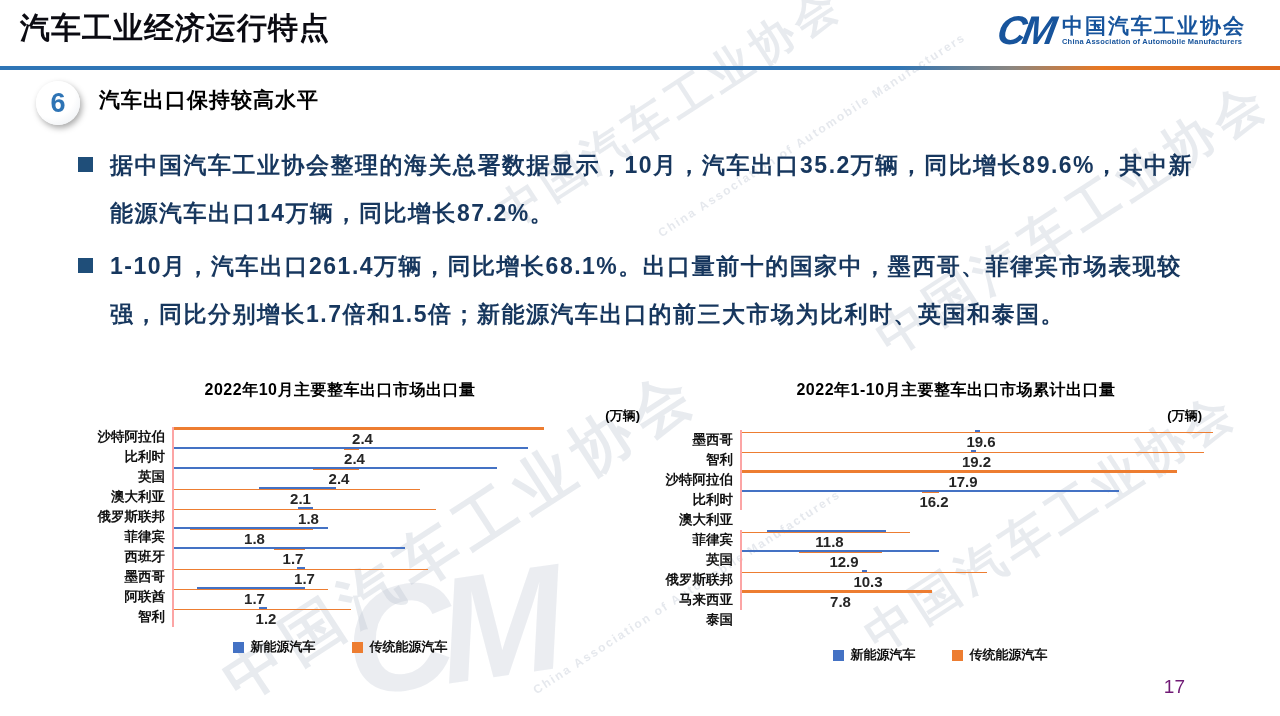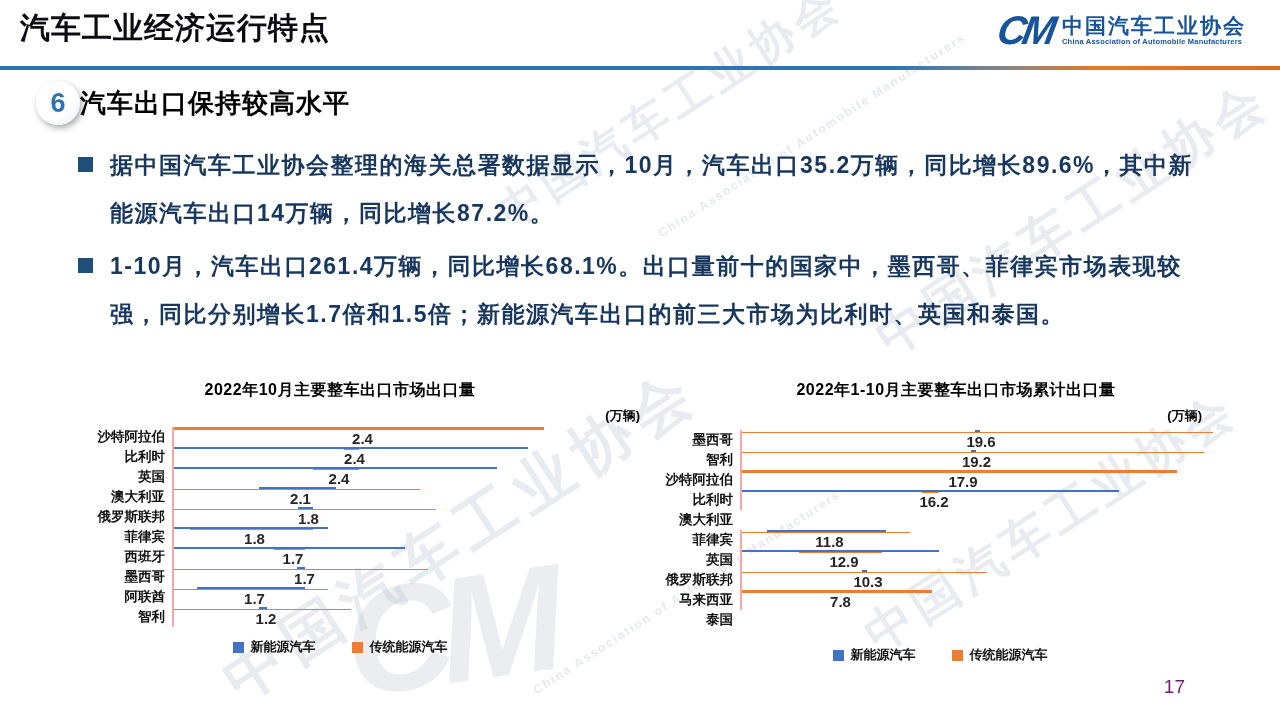--- a/index.html
+++ b/index.html
@@ -29,21 +29,21 @@
   .logo-text{display:flex;flex-direction:column;align-items:flex-start;}
   .logo-cn{font-size:21px;font-weight:800;color:#17549c;letter-spacing:2px;line-height:1.1;}
   .logo-en{font-size:7.5px;font-weight:700;color:#17549c;letter-spacing:0.2px;}
 
   
   .section-badge{position:absolute;z-index:2;left:36px;top:81px;width:44px;height:44px;border-radius:50%;
                  background:radial-gradient(circle at 35% 30%,#ffffff 55%,#e7ebf0 100%);
                  box-shadow:2px 3px 6px rgba(0,0,0,0.35);
                  display:flex;align-items:center;justify-content:center;
                  font-size:27px;font-weight:700;color:#2e74b5;}
-  .section-title{position:absolute;z-index:2;left:80px;top:86px;font-size:26px;font-weight:800;
+  .section-title{position:absolute;z-index:2;left:99px;top:86px;font-size:21px;font-weight:800;
                  color:#000;letter-spacing:1px;}
 
   
   .bullets{position:absolute;z-index:2;left:78px;top:141px;width:1125px;display:flex;
            flex-direction:column;gap:5px;}
   .bullet{display:flex;gap:17px;}
   .bullet-marker{flex:0 0 15px;width:15px;height:15px;background:#1f4e79;margin-top:16px;}
   .bullet-text{margin:0;font-size:23px;font-weight:700;color:#17375e;line-height:48px;
                letter-spacing:1.5px;}
 

